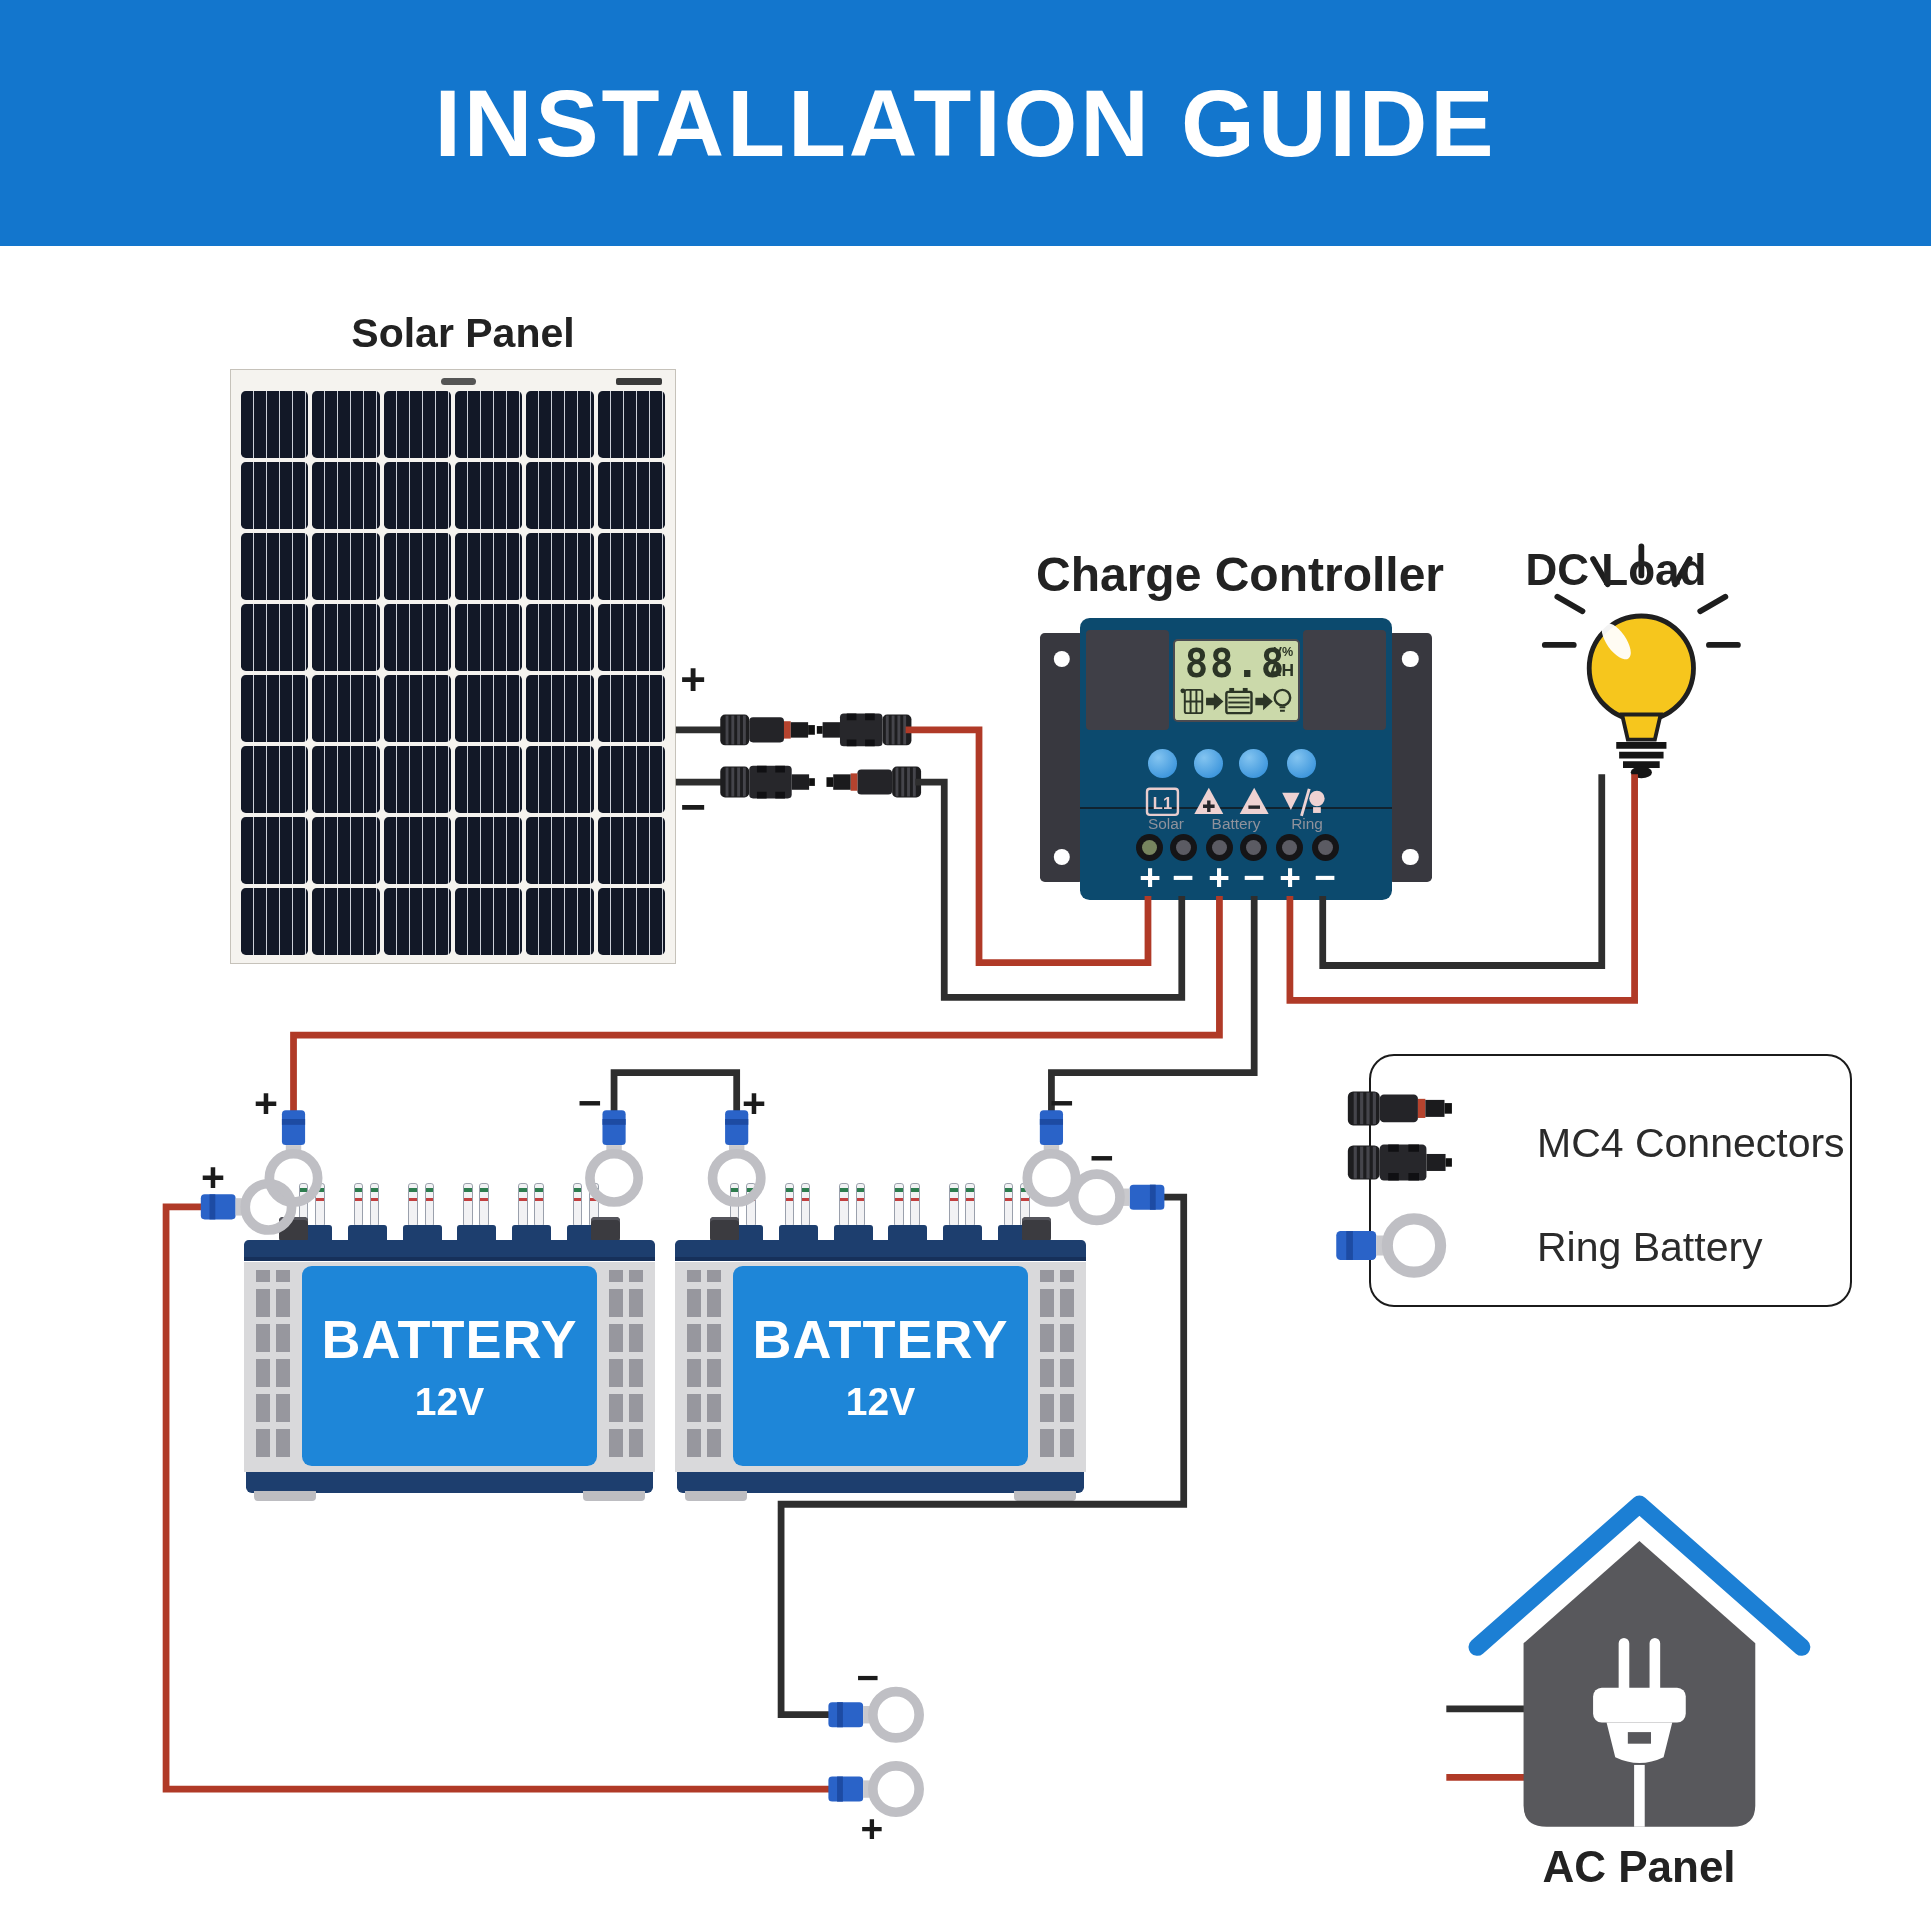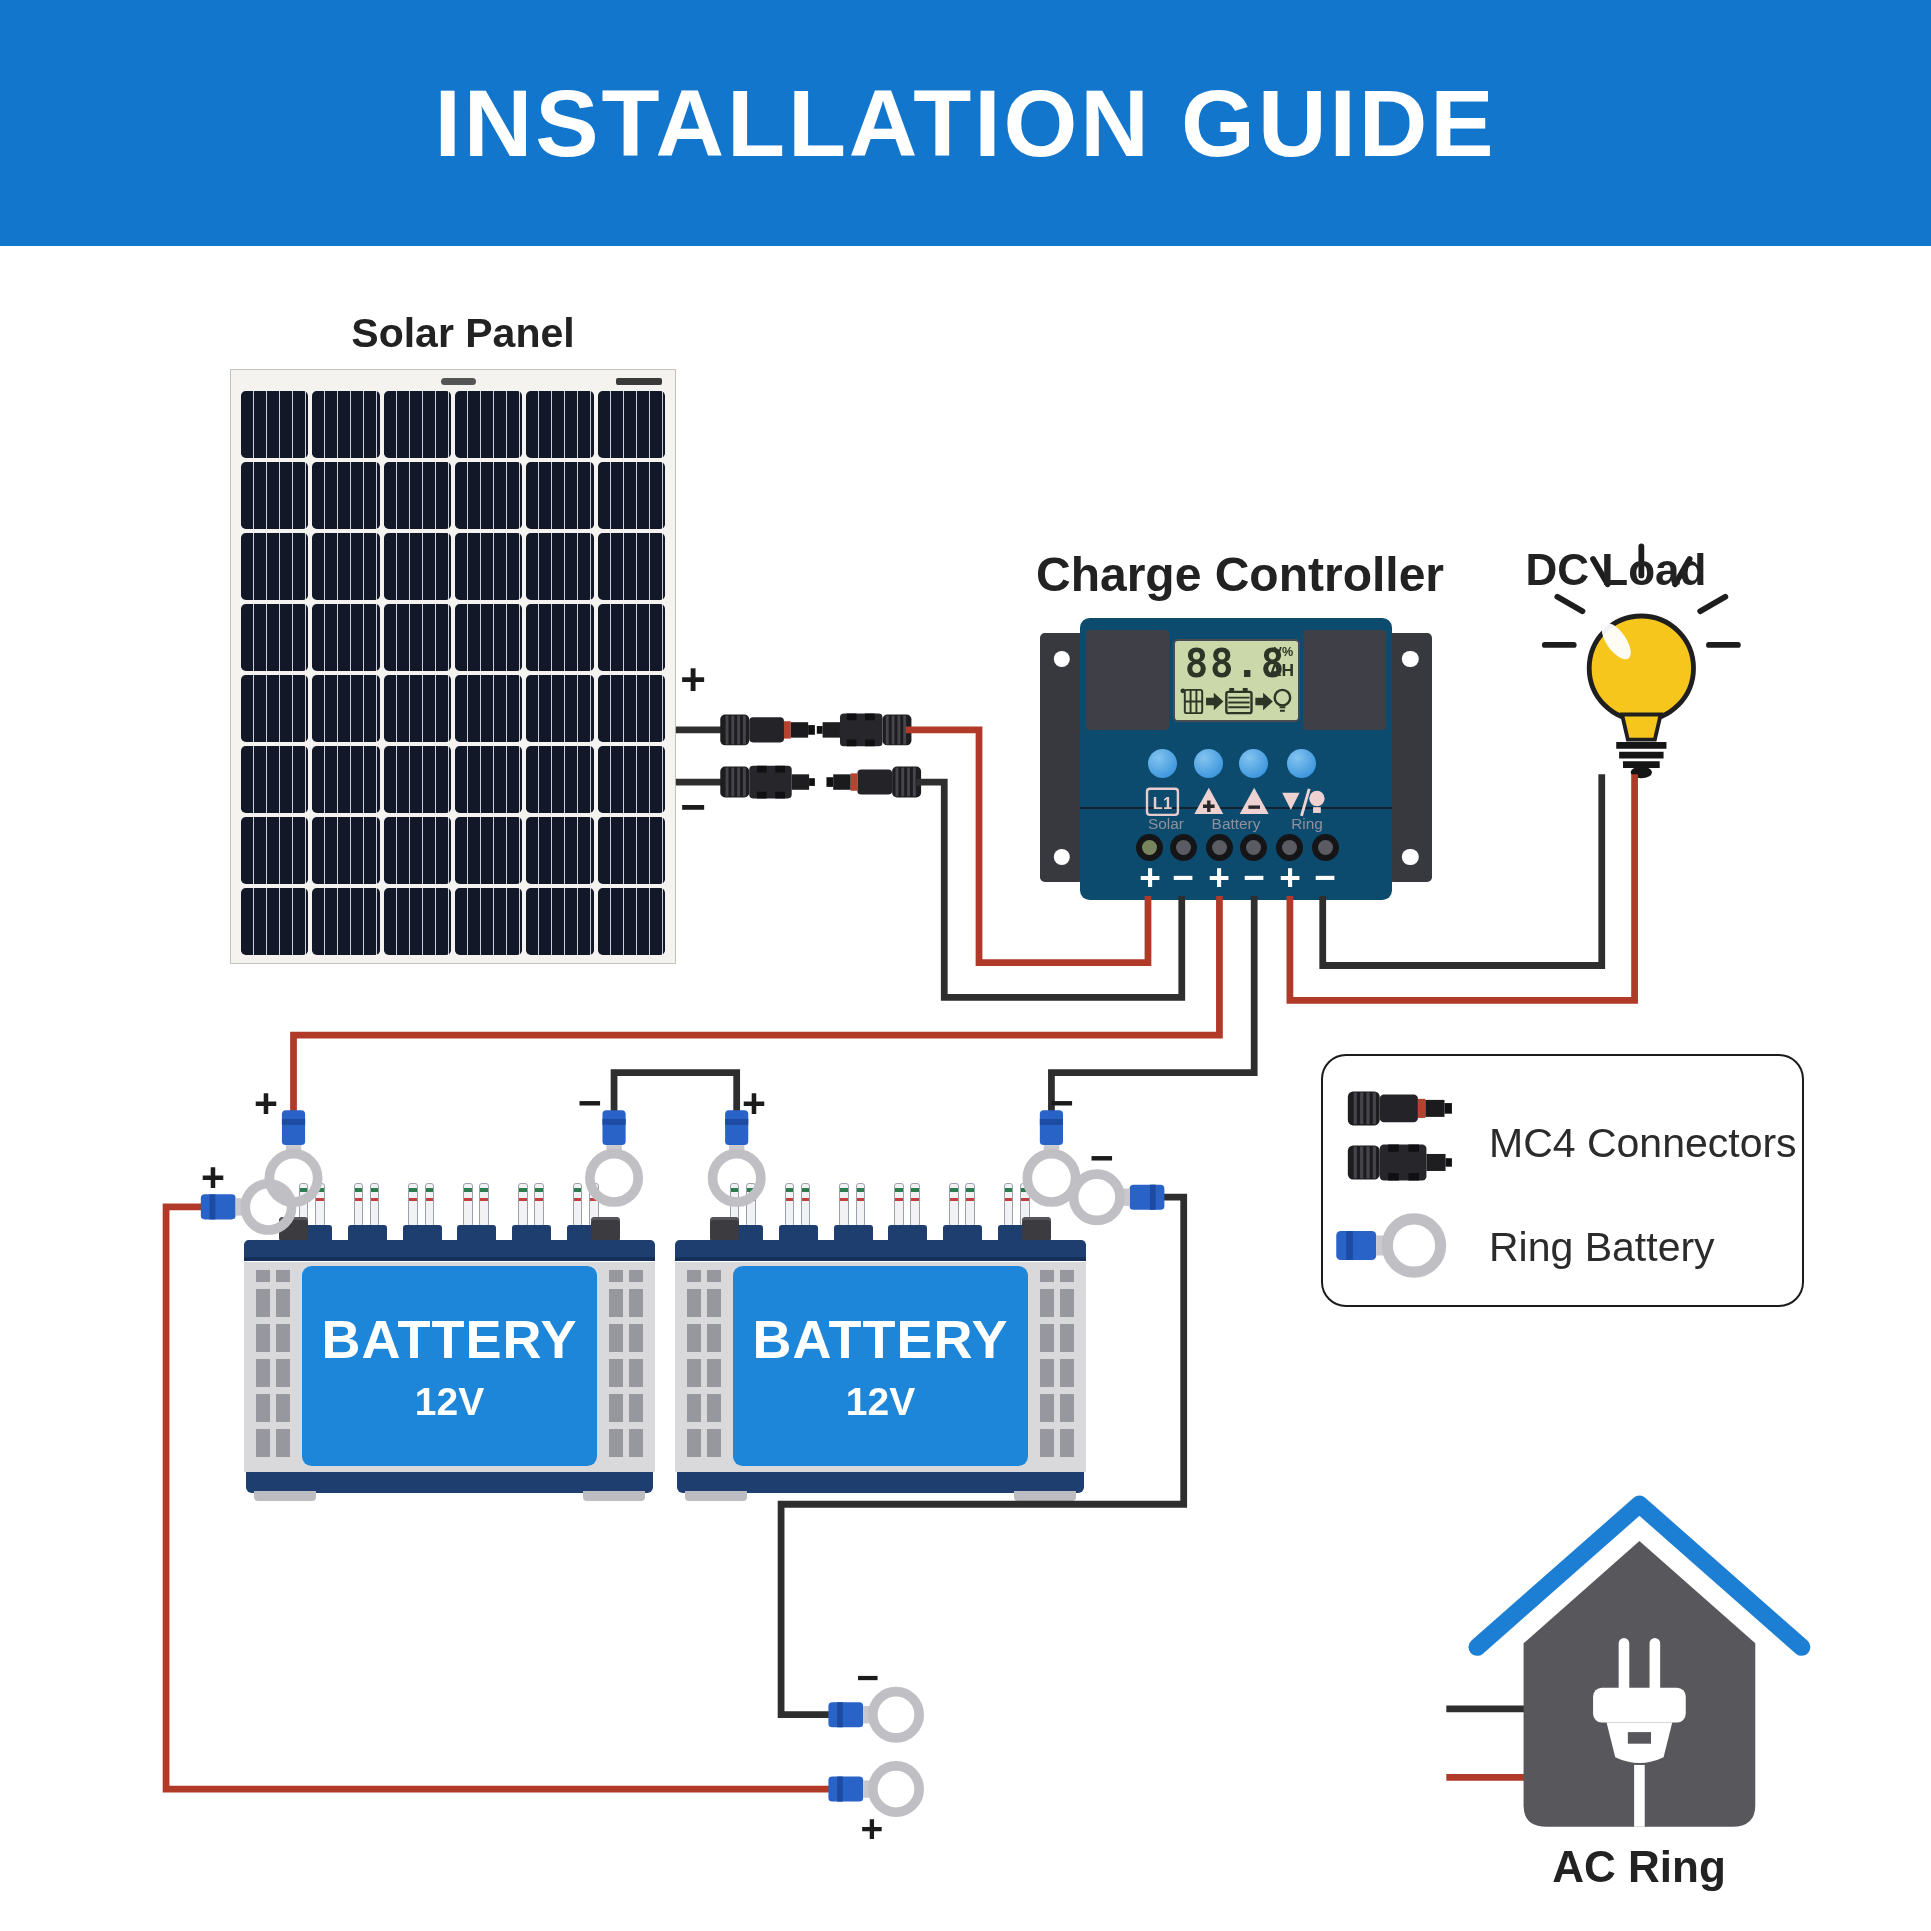--- a/index.html
+++ b/index.html
@@ -97,40 +97,40 @@
             font-size:48px;font-weight:bold;letter-spacing:1px;}
   .blk-term{position:absolute;left:1.9px;top:154px;width:39px;height:58px;background:#2f2f33;
             border-radius:4.8px;}
   .blk-term::before{content:"";position:absolute;top:-9.7px;left:11.6px;width:15.4px;height:11.6px;
             background:#232327;border-radius:2.9px;}
   .red-term{position:absolute;left:1.9px;top:233px;width:39px;height:68px;background:#d23531;
             border-radius:4.8px;}
   .red-term::after{content:"";position:absolute;bottom:-7.7px;left:13.5px;width:11.6px;height:9.7px;
             background:#a82a27;border-radius:1.9px;}
   
-  #legend{position:absolute;left:1321px;top:1054px;width:483px;height:253px;background:#fff;
+  #legend{position:absolute;left:1369px;top:1054px;width:483px;height:253px;background:#fff;
           border:2.9px solid #1b1b1b;border-radius:25px;box-sizing:border-box;z-index:2;}
   .leg-lbl{position:absolute;left:166px;font-size:41px;color:#2b2b2b;white-space:nowrap;}
   .leg-lbl.a{top:64px;}.leg-lbl.b{top:168px;}
   
   #overlay{position:absolute;left:0;top:0;z-index:5;pointer-events:none;}
 </style>
 </head>
 <body>
 
 <div id="stage">
 
   <div id="banner">
     <h1>INSTALLATION GUIDE</h1>
   </div>
 
   <div class="lbl" style="left:463px;top:333px;font-size:41px;">Solar Panel</div>
   <div class="lbl" style="left:1240px;top:574px;font-size:48px;">Charge Controller</div>
   <div class="lbl" style="left:1616px;top:570px;font-size:44px;">DC Load</div>
-  <div class="lbl" style="left:1639px;top:1867px;font-size:44px;">AC Ring</div>
+  <div class="lbl" style="left:1639px;top:1867px;font-size:44px;">AC Panel</div>
 
   <div id="panel">
     <div class="brand" style="left:210px;width:35px;background:#555;border-radius:3.9px;"></div>
     <div class="brand" style="right:13.5px;width:46px;"></div>
     <div id="cellgrid">
         <div class="cell"></div>
         <div class="cell"></div>
         <div class="cell"></div>
         <div class="cell"></div>
         <div class="cell"></div>

